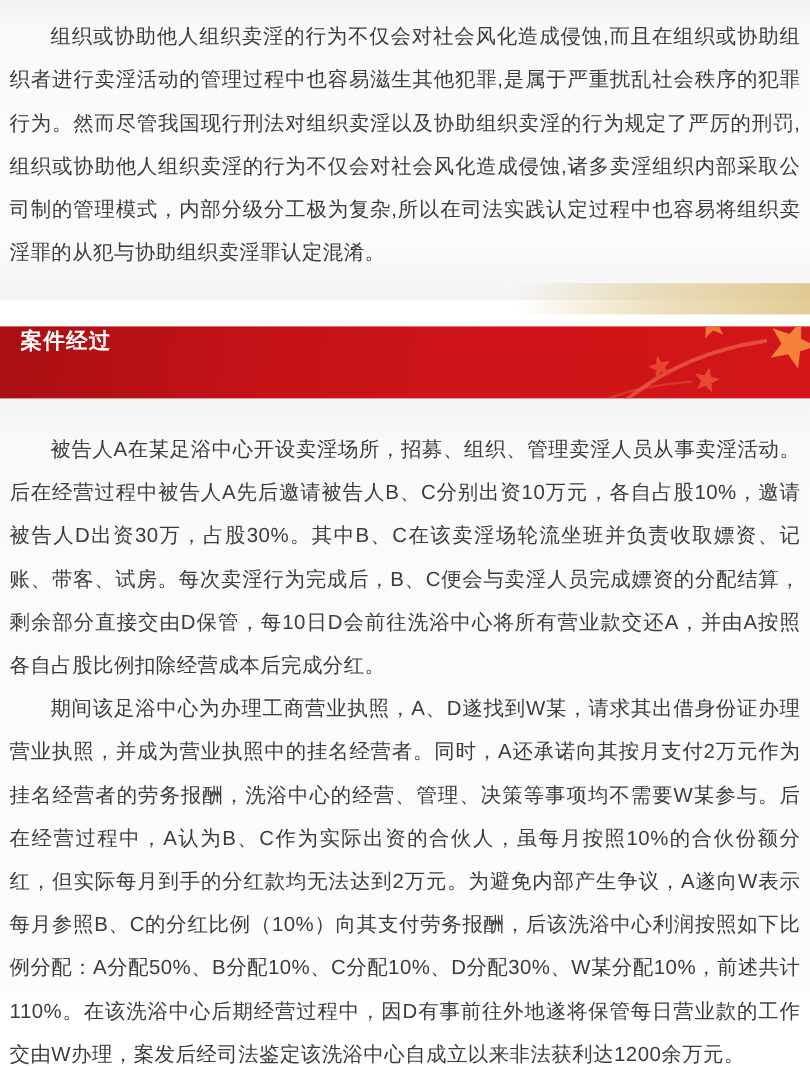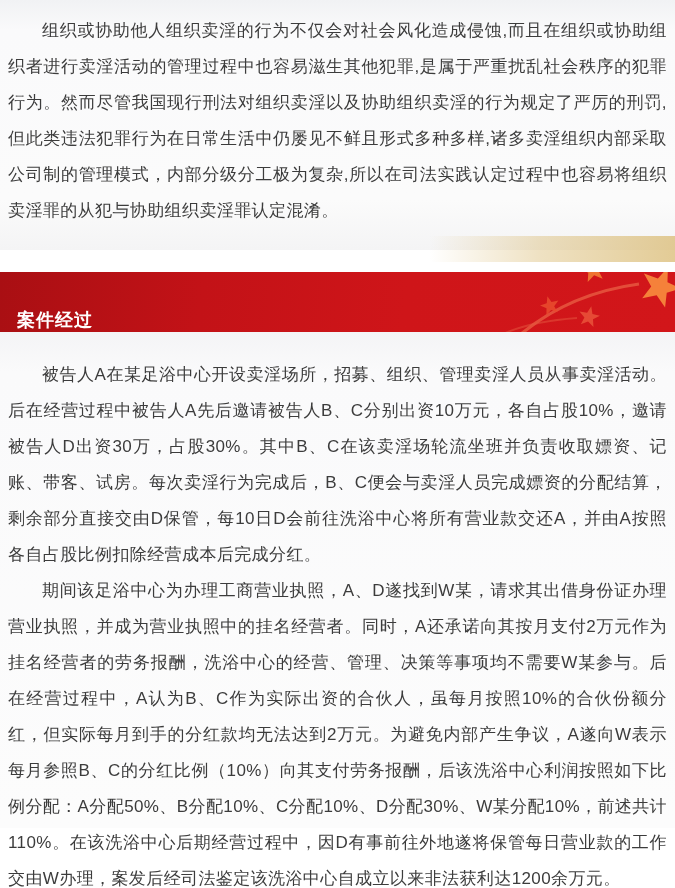--- a/index.html
+++ b/index.html
@@ -45,21 +45,21 @@
     height: 26px;
     background: linear-gradient(to right, rgba(219,189,120,0), rgba(219,189,120,0.45) 45%, rgba(219,189,120,0.78));
   }
 
   
   .banner {
     height: 60px;
     position: relative;
     overflow: hidden;
     display: flex;
-    align-items: flex-end;
+    align-items: flex-start;
     background: linear-gradient(97deg, #a90f13 0%, #c31217 30%, #cf1519 60%, #d2161a 100%);
   }
   .banner-title {
     margin: 0 0 0 17px;
     font-size: 18px;
     font-weight: bold;
     color: #ffffff;
     letter-spacing: 1px;
     position: relative;
     z-index: 2;
@@ -79,21 +79,21 @@
     padding: 25px 8px 0 8px;
     background: linear-gradient(180deg, #f4f4f6 0px, #fafafb 40px, #fcfcfc 100%);
   }
 </style>
 </head>
 <body>
 
 <div class="page">
 
   <section class="intro-section">
-    <p class="para">组织或协助他人组织卖淫的行为不仅会对社会风化造成侵蚀,而且在组织或协助组织者进行卖淫活动的管理过程中也容易滋生其他犯罪,是属于严重扰乱社会秩序的犯罪行为。然而尽管我国现行刑法对组织卖淫以及协助组织卖淫的行为规定了严厉的刑罚,但此类违法犯罪行为在日常生活中仍屡见不鲜且形式多种多样,诸多卖淫组织内部采取公司制的管理模式，内部分级分工极为复杂,所以在司法实践认定过程中也容易将组织卖淫罪的从犯与协助组织卖淫罪认定混淆。</p>
+    <p class="para">组织或协助他人组织卖淫的行为不仅会对社会风化造成侵蚀,而且在组织或协助组织者进行卖淫活动的管理过程中也容易滋生其他犯罪,是属于严重扰乱社会秩序的犯罪行为。然而尽管我国现行刑法对组织卖淫以及协助组织卖淫的行为规定了严厉的刑罚,组织或协助他人组织卖淫的行为不仅会对社会风化造成侵蚀,诸多卖淫组织内部采取公司制的管理模式，内部分级分工极为复杂,所以在司法实践认定过程中也容易将组织卖淫罪的从犯与协助组织卖淫罪认定混淆。</p>
   </section>
 
   <div class="gap-strip">
     <div class="gold-bar"></div>
   </div>
 
   <header class="banner">
     <h2 class="banner-title">案件经过</h2>
 
     <svg class="banner-decor" viewBox="0 0 250 60" xmlns="http://www.w3.org/2000/svg">

